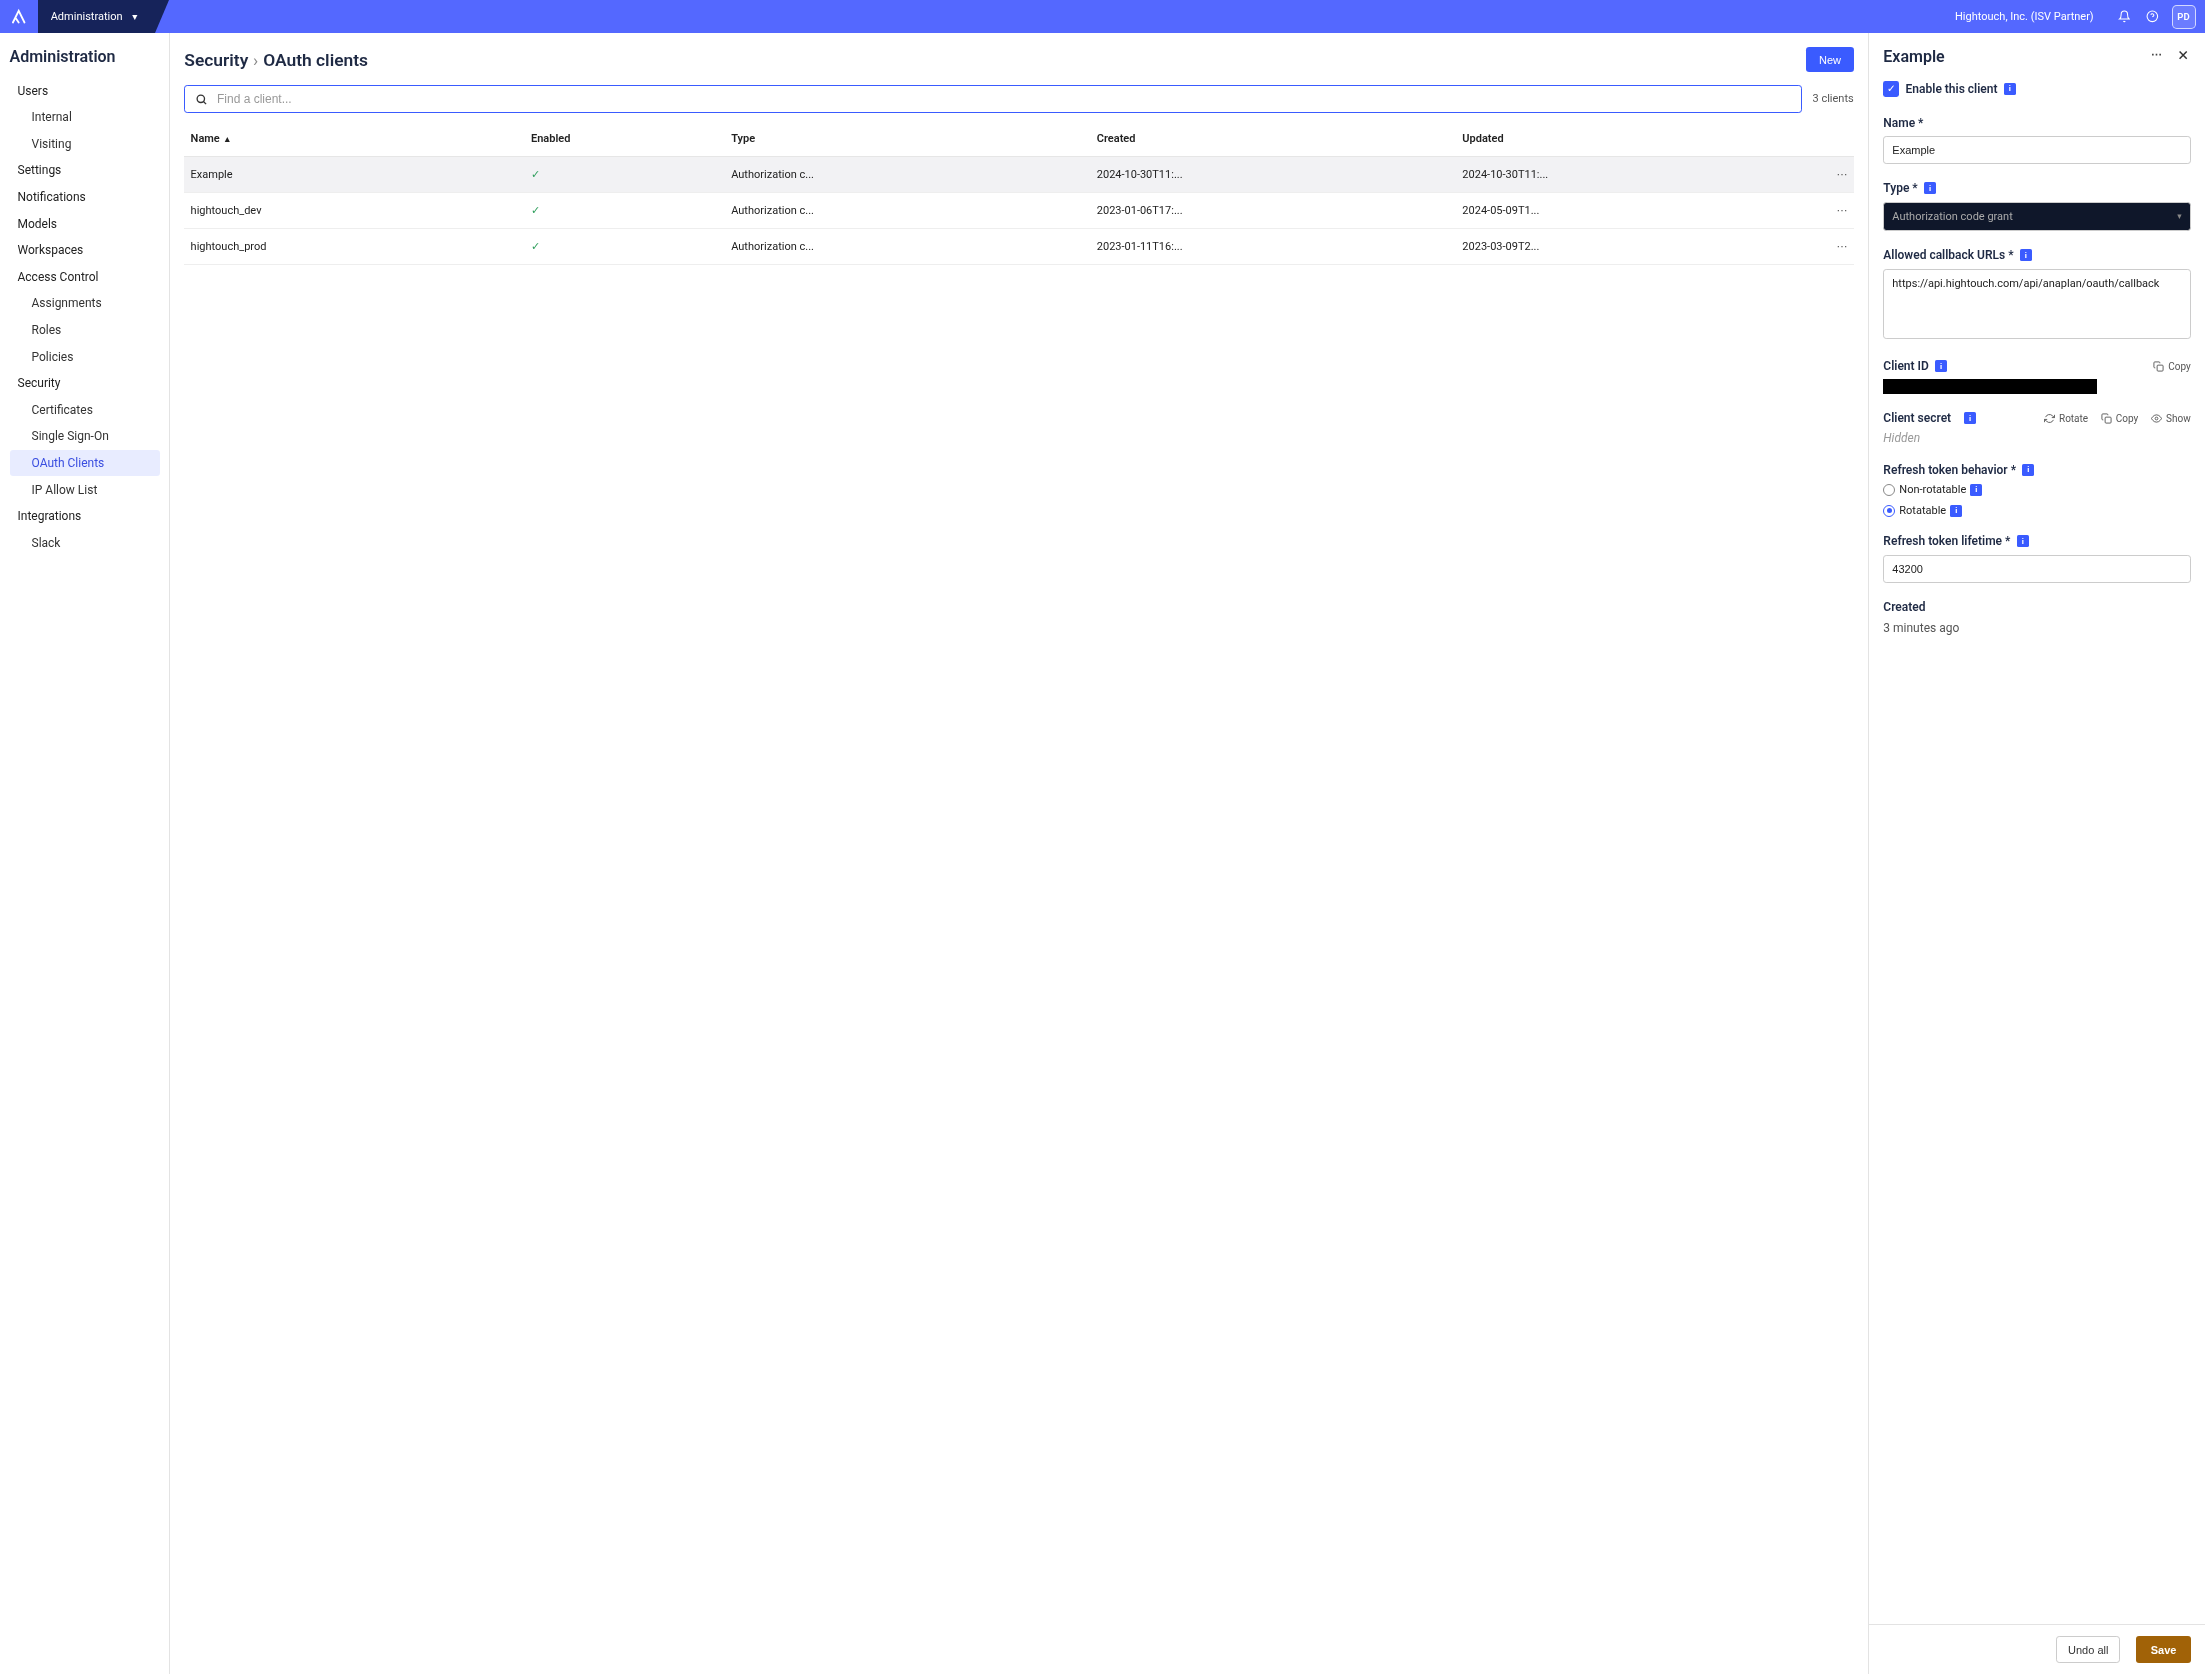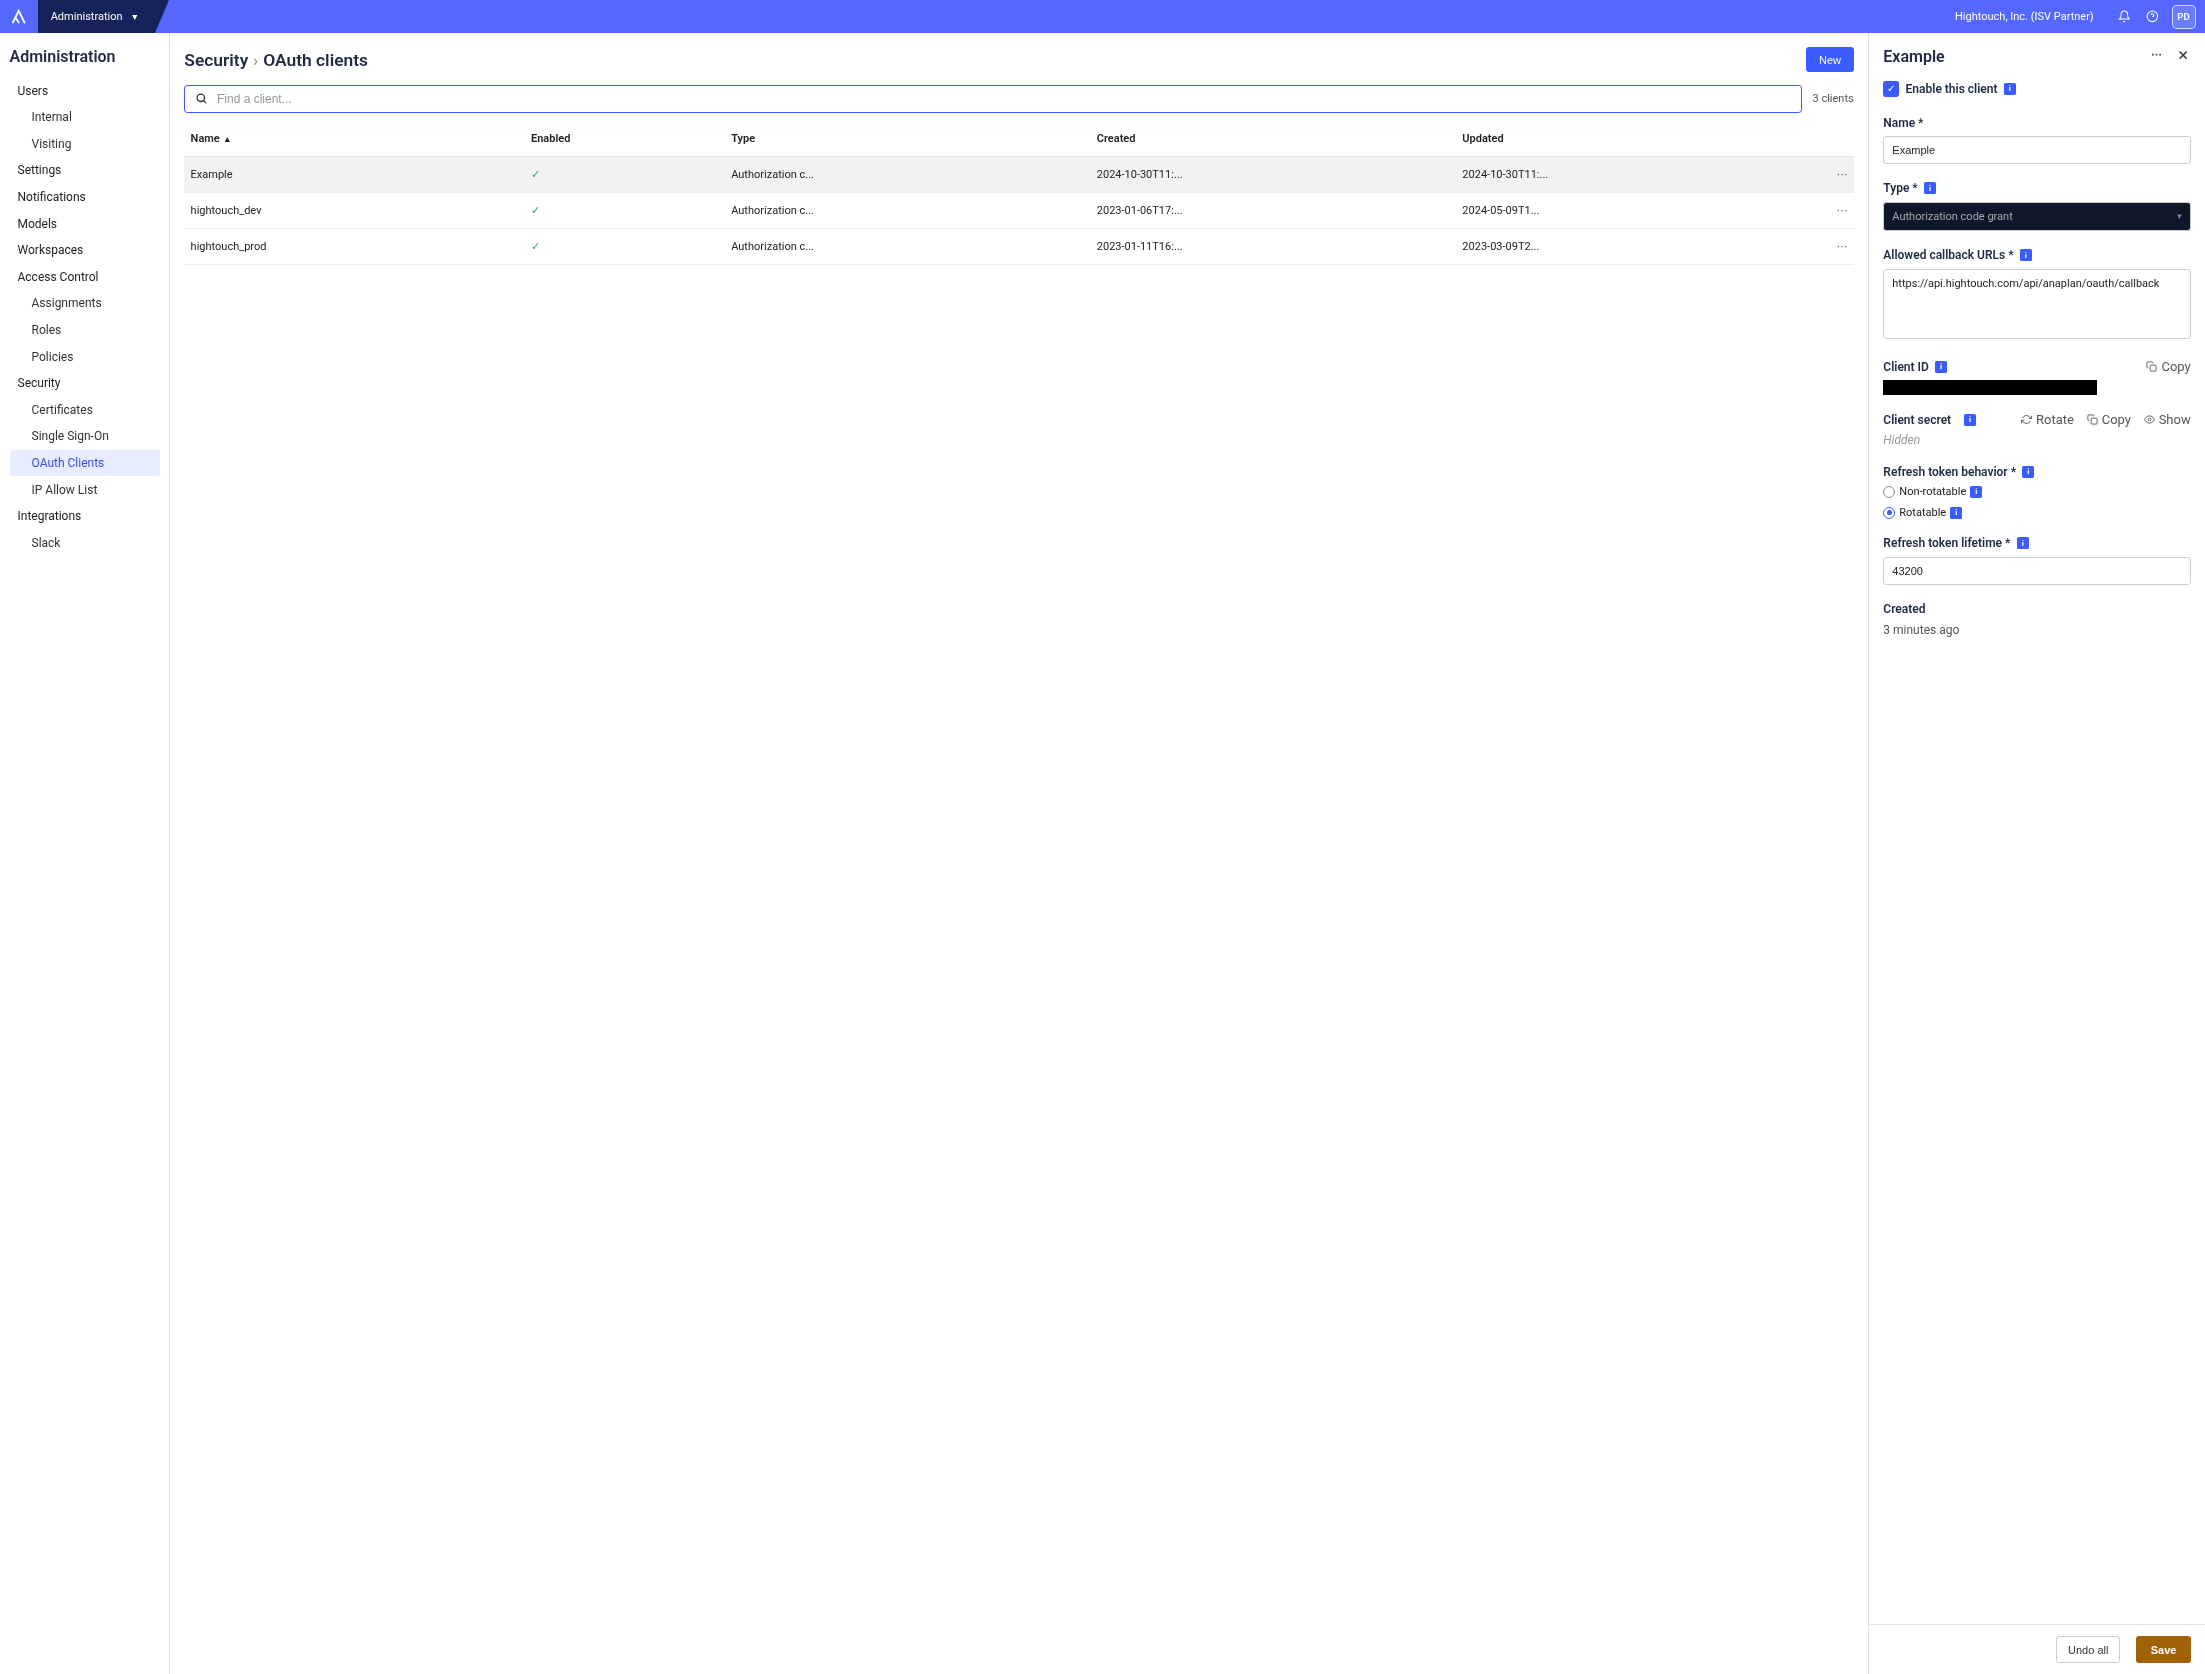--- a/index.html
+++ b/index.html
@@ -26,21 +26,21 @@
 .nav-sub { padding-left: 22px; color: #333; }
 .nav-item.active { background: #e8ecff; color: #3a4ee0; }
 
 .main { flex: 1; display: flex; min-width: 0; }
 .content { flex: 1; padding: 14.3px 14.3px; min-width: 0; border-right: 0.8px solid #e3e3e3;}
 .breadcrumb-row { display: flex; align-items: center; justify-content: space-between; margin-bottom: 12.7px;}
 .breadcrumb { font-size: 17.4px; font-weight: 600; color: #1f2a44; display: flex; align-items: center; gap: 4.8px;}
 .breadcrumb .chev { color: #888; font-weight: 400;}
 .btn-new { background: #3a5bff; color: #fff; border: none; padding: 6.3px 12.7px; border-radius: 3.2px; font-size: 11px; cursor: pointer;}
 .search-row { display: flex; align-items: center; gap: 11px; margin-bottom: 8px;}
-.search-box { flex: 1; border: 1.2px solid #3a5bff; border-radius: 3.2px; display: flex; padding: 6.3px 9.5px; }
+.search-box { flex: 1; border: 1.2px solid #3a5bff; border-radius: 3.2px; display: flex; align-items: center; padding: 6.3px 9.5px; }
 .search-box input { border: none; outline: none; flex: 1; font-size: 12px; margin-left: 9.5px; color: #333;}
 .search-box input::placeholder { color: #999; }
 .count { color: #555; font-size: 11px; white-space: nowrap; }
 
 .table { width: 100%; border-collapse: collapse; }
 .table th { text-align: left; font-weight: 600; font-size: 11px; color: #222; padding: 11px 6.3px; border-bottom: 0.8px solid #e6e6e6; margin-left: 21px;}
 .table th .sort { margin-left: 3.2px; font-size: 8.7px;}
 .table td { padding: 11px 6.3px; font-size: 11px; color: #222; border-bottom: 0.8px solid #eee; white-space: nowrap; overflow: hidden; text-overflow: ellipsis; max-width: 95px;}
 .table tr.selected td { background: #f2f2f4; }
 .table td.actions { text-align: right; color: #555; cursor: pointer; width: 32px;}
@@ -59,21 +59,21 @@
 .info-icon { width: 12px; height: 12px; background: #3a5bff; color: #fff; font-size: 8px; font-weight: bold; border-radius: 1.6px; display: inline-flex; align-items: center; justify-content: center; cursor: pointer;}
 
 .field-group { margin-bottom: 17.4px; }
 .field-label { font-size: 12px; font-weight: 600; color: #1f2a44; margin-bottom: 6.3px; display: flex; align-items: center; gap: 6.3px;}
 .field-input { width: 100%; border: 0.8px solid #ccc; border-radius: 3.2px; padding: 7.1px 8px; font-size: 11px; color: #222;}
 .field-input::placeholder { color: #aaa; }
 .field-select { width: 100%; border: 0.8px solid #ccc; border-radius: 3.2px; padding: 7.1px 8px; font-size: 11px; color: #aaa; display: flex; justify-content: space-between; align-items: center; cursor: pointer; background: #0f172a;}
 .field-textarea { width: 100%; border: 0.8px solid #ccc; border-radius: 3.2px; padding: 7.1px 8px; font-size: 11px; color: #222; height: 70px; resize: none; font-family: inherit;}
 
 .label-row { display: flex; align-items: center; justify-content: space-between; margin-bottom: 6.3px;}
-.label-actions { display: flex; gap: 12.7px; font-size: 13px; color: #555;}
+.label-actions { display: flex; gap: 12.7px; font-size: 10px; color: #555;}
 .label-action { display: flex; align-items: center; gap: 4px; cursor: pointer;}
 .redacted { background: #000; height: 14.3px; width: 214px; }
 .hidden-text { color: #999; font-style: italic; font-size: 12px;}
 
 .radio-row { display: flex; align-items: center; gap: 4px; margin-bottom: 8px;}
 .radio { width: 12px; height: 12px; border: 1.2px solid #888; border-radius: 50%; display: flex; align-items: center; justify-content: center;}
 .radio.sel { border-color: #3a5bff;}
 .radio.sel::after { content: ""; width: 5.5px; height: 5.5px; background: #3a5bff; border-radius: 50%;}
 .radio-label { font-size: 11px; }
 

